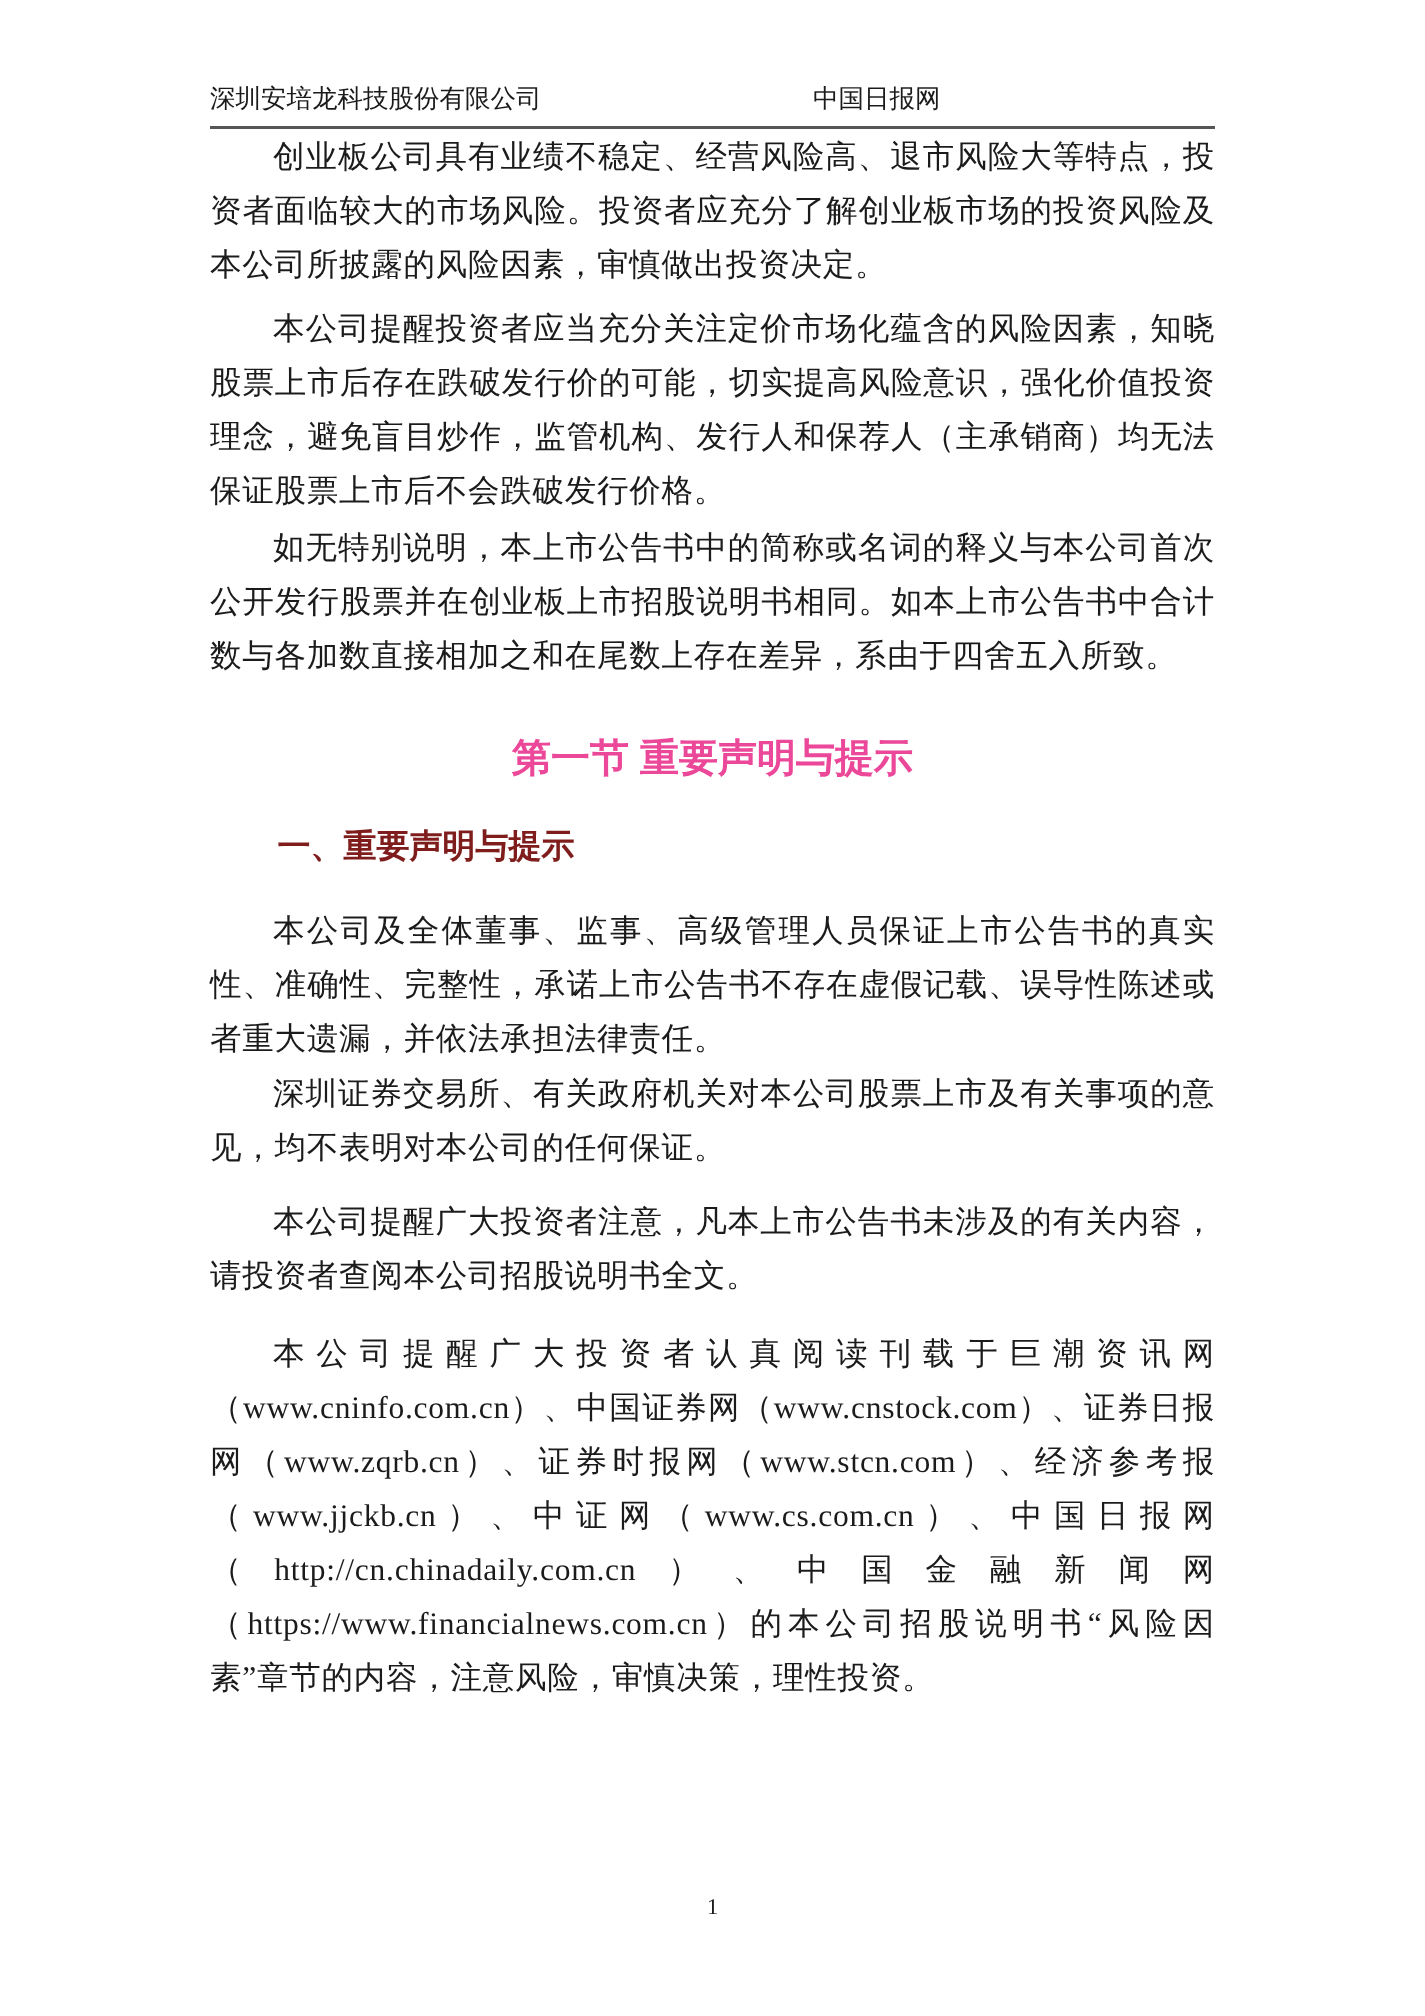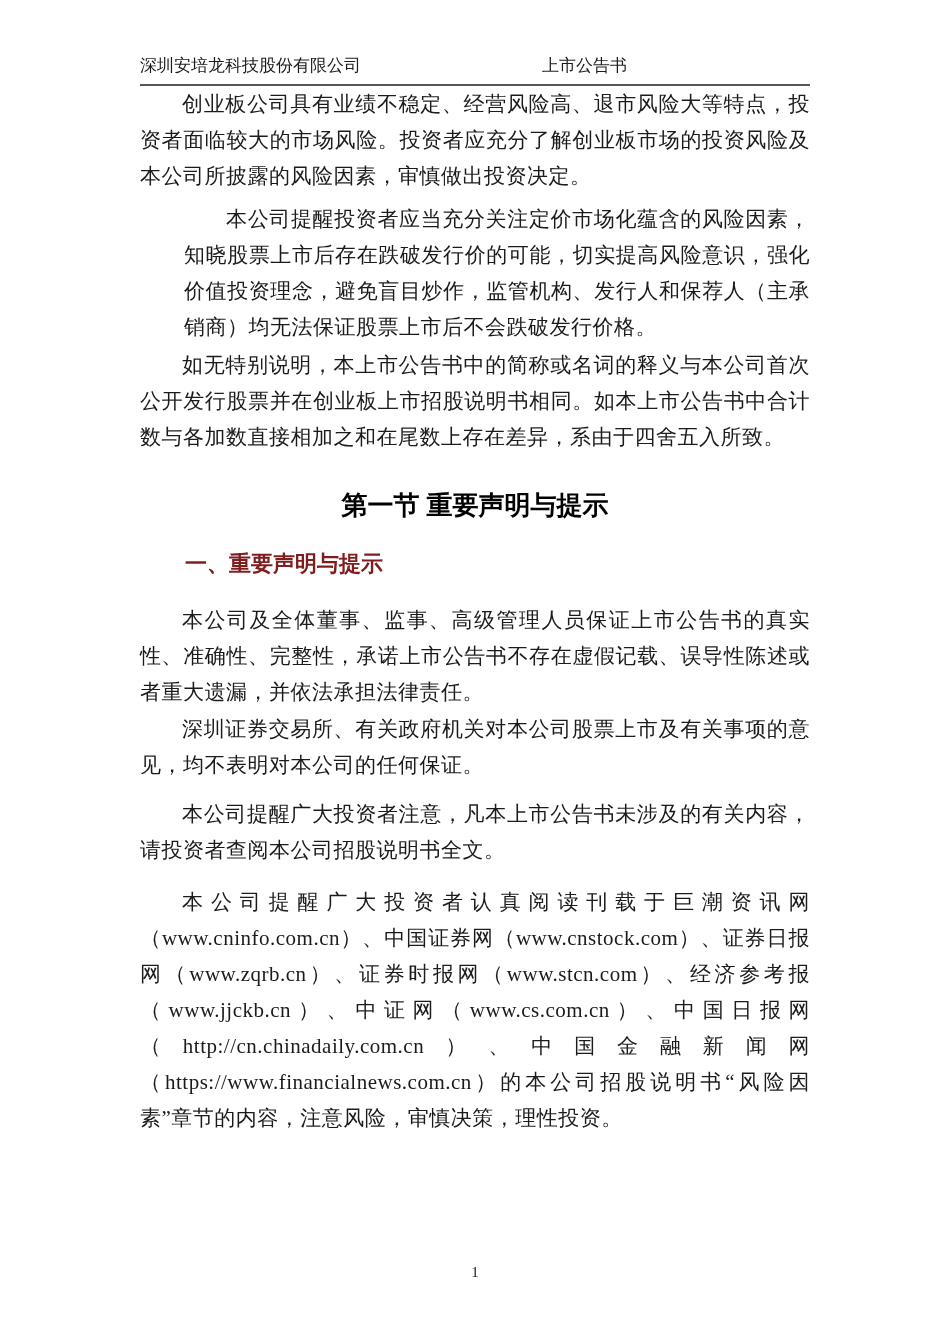--- a/index.html
+++ b/index.html
@@ -40,36 +40,36 @@
 
   
   .para {
     font-size: 21px;
     line-height: 36px;
     text-align: justify;
     text-indent: 42px;
     letter-spacing: 0.5px;
   }
   .p1 { }
-  .p2 { margin-top: 7px; margin-left: 44px; }
+  .p2 { margin-top: 7px; }
   .p3 { margin-top: 2px; }
   .p4 { margin-top: 23px; }
   .p5 { margin-top: 1px; font-family: Liberation Serif, serif; }
   .p6 { margin-top: 16px; }
   .p7 { margin-top: 13px; }
 
   
   .section-title {
     margin-top: 30px;
     font-family: "Liberation Sans", "DejaVu Sans", sans-serif;
     font-weight: 700;
     font-size: 26px;
     line-height: 40px;
     text-align: center;
-    color: #000000;
+    color: #ec4899;
   }
   .subsection-title {
     margin-top: 24px;
     padding-left: 45px;
     font-family: "Liberation Sans", "DejaVu Sans", sans-serif;
     font-weight: 700;
     font-size: 22px;
     line-height: 30px;
     color: #7f1d1d;
   }
@@ -87,21 +87,21 @@
   }
 </style>
 </head>
 <body>
 
 <div class="page">
   <div class="content">
 
     <div class="header-row">
       <span class="header-company">深圳安培龙科技股份有限公司</span>
-      <span class="header-doctype">上市公告书</span>
+      <span class="header-doctype">中国日报网</span>
     </div>
     <div class="header-rule"></div>
 
     <p class="para p1">创业板公司具有业绩不稳定、经营风险高、退市风险大等特点，投资者面临较大的市场风险。投资者应充分了解创业板市场的投资风险及本公司所披露的风险因素，审慎做出投资决定。</p>
 
     <p class="para p2">本公司提醒投资者应当充分关注定价市场化蕴含的风险因素，知晓股票上市后存在跌破发行价的可能，切实提高风险意识，强化价值投资理念，避免盲目炒作，监管机构、发行人和保荐人（主承销商）均无法保证股票上市后不会跌破发行价格。</p>
 
     <p class="para p3">如无特别说明，本上市公告书中的简称或名词的释义与本公司首次公开发行股票并在创业板上市招股说明书相同。如本上市公告书中合计数与各加数直接相加之和在尾数上存在差异，系由于四舍五入所致。</p>
 
     <h1 class="section-title">第一节 重要声明与提示</h1>

